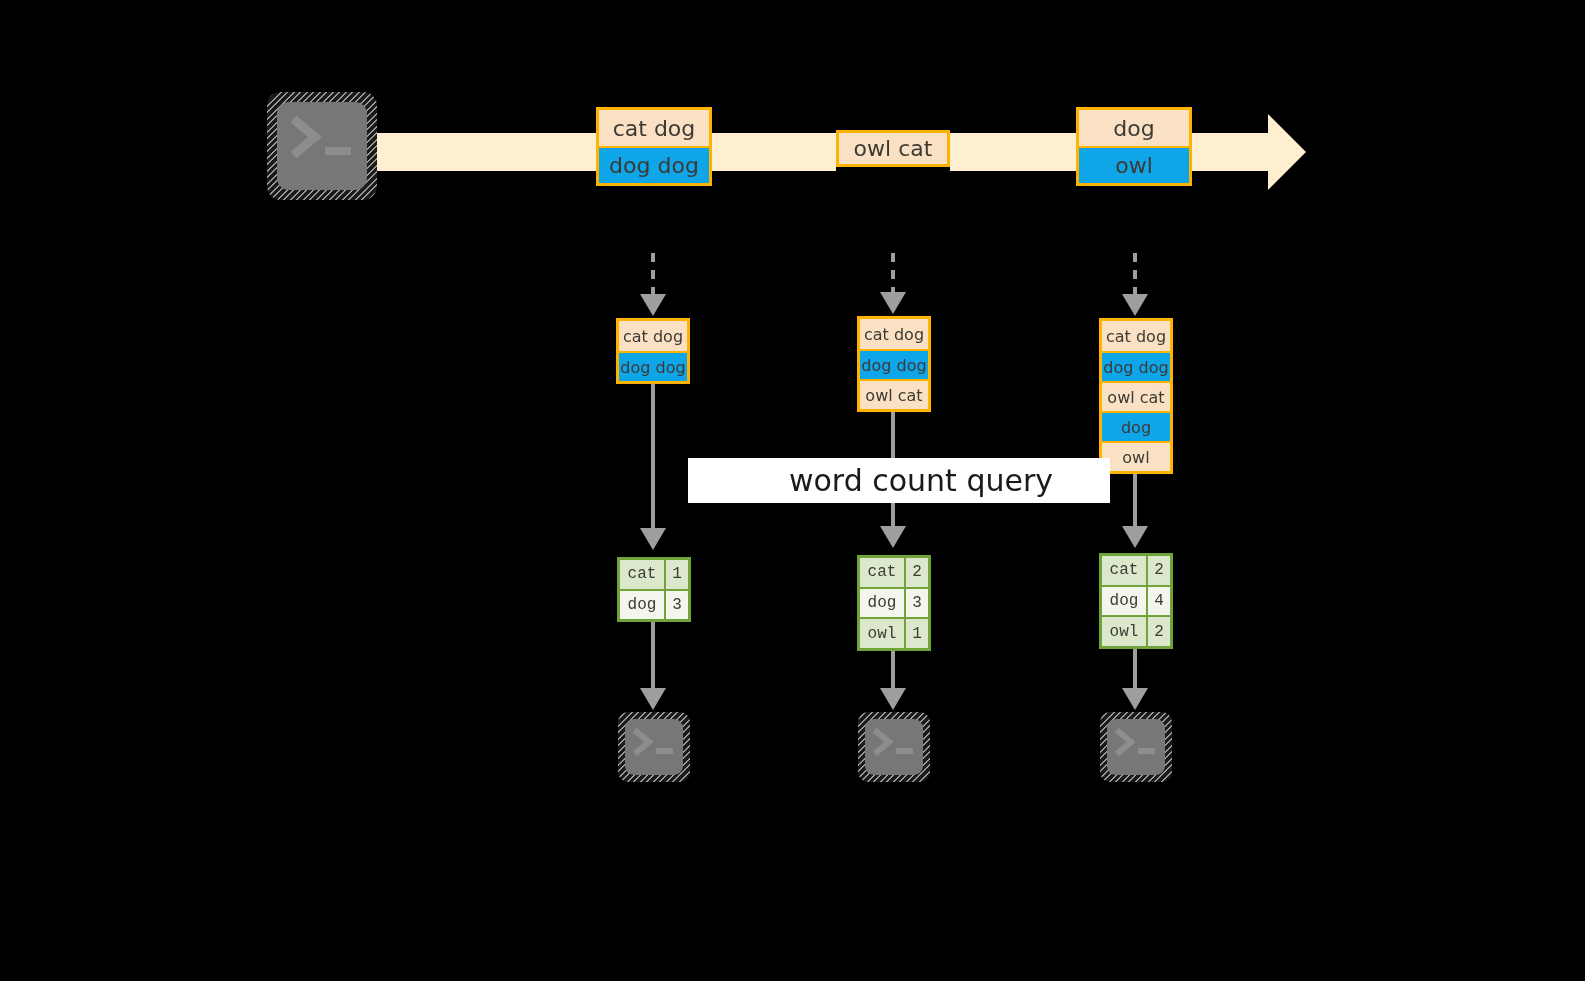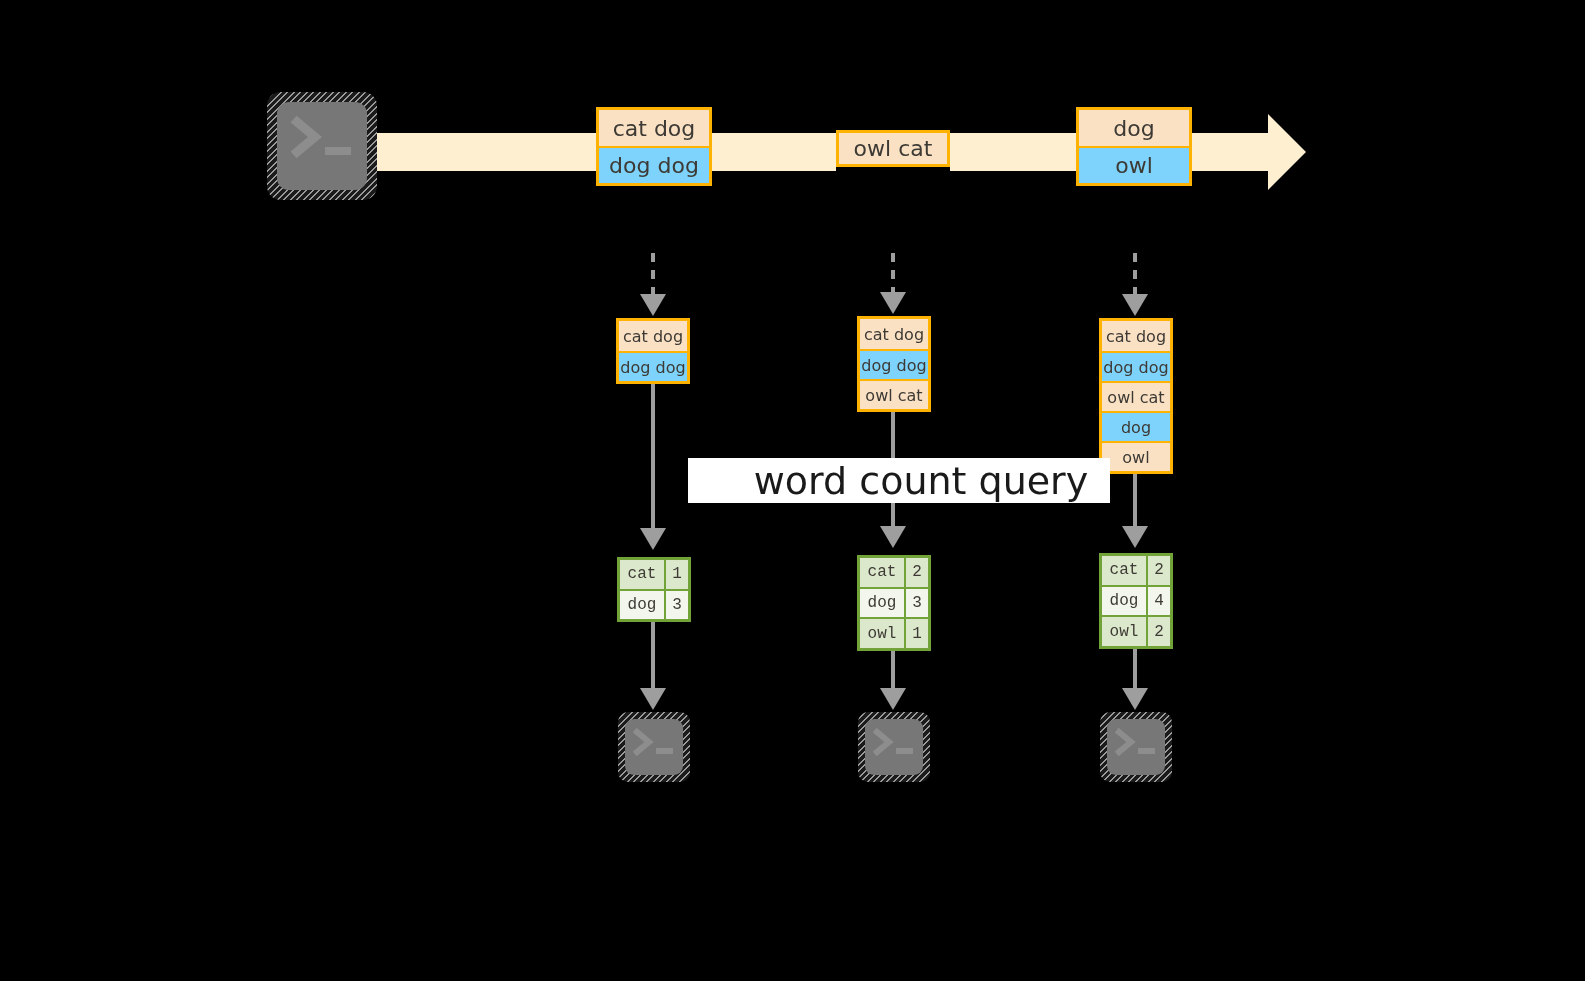--- a/index.html
+++ b/index.html
@@ -18,21 +18,21 @@
     background:repeating-linear-gradient(135deg,#9a9a9a 0px,#9a9a9a 1.6px,#1b1b1b 1.6px,#1b1b1b 4.6px);}
   .term .face{position:absolute;background:#777777;}
   .term svg{position:absolute;overflow:visible;}
 
   
   .obox{position:absolute;box-sizing:border-box;border:3px solid #FFB300;
         background:#FDEBD7;}
   .orow{box-sizing:border-box;display:flex;align-items:center;justify-content:center;
         color:#3d3a35;white-space:nowrap;}
   .orow.sep{border-top:2px solid #FFB300;}
-  .orow.light{background:#7dd3fc;}
+  .orow.light{background:#0ea5e9;}
   .orow.dark{background:#FBE1C4;}
 
   
   .gbox{position:absolute;box-sizing:border-box;border:3px solid #71A338;
         background:#DCE8CC;display:flex;flex-direction:column;}
   .grow{display:flex;flex:1 1 auto;box-sizing:border-box;}
   .grow + .grow{border-top:2px solid #71A338;}
   .gk,.gv{box-sizing:border-box;display:flex;align-items:center;justify-content:center;
           color:#3d3a35;white-space:nowrap;font-family:Liberation Mono, monospace;}
   .gv{border-left:2px solid #71A338;}
@@ -191,17 +191,17 @@
 
   <div class="term" style="left:1100px;top:712px;width:72px;height:70px;">
     <div class="hatch" style="border-radius:10px;"></div>
     <div class="face" style="left:7px;top:7px;right:7px;bottom:7px;border-radius:9px;"></div>
     <svg viewBox="0 0 72 70" width="72" height="70" style="left:0;top:0;">
       <path d="M19 20 L31 30 L19 40" fill="none" stroke="#8d8d8d" stroke-width="6" stroke-linecap="square"></path>
       <rect x="38" y="36" width="17" height="6" fill="#8d8d8d"></rect>
     </svg>
   </div>
 
-  <div class="qband" style="left:688px;top:458px;width:422px;height:45px;font-size:38px;">
+  <div class="qband" style="left:688px;top:458px;width:422px;height:45px;font-size:30px;">
     <span style="margin-left:44px;">word count query</span>
   </div>
 
 </div>
 
 </body></html>

